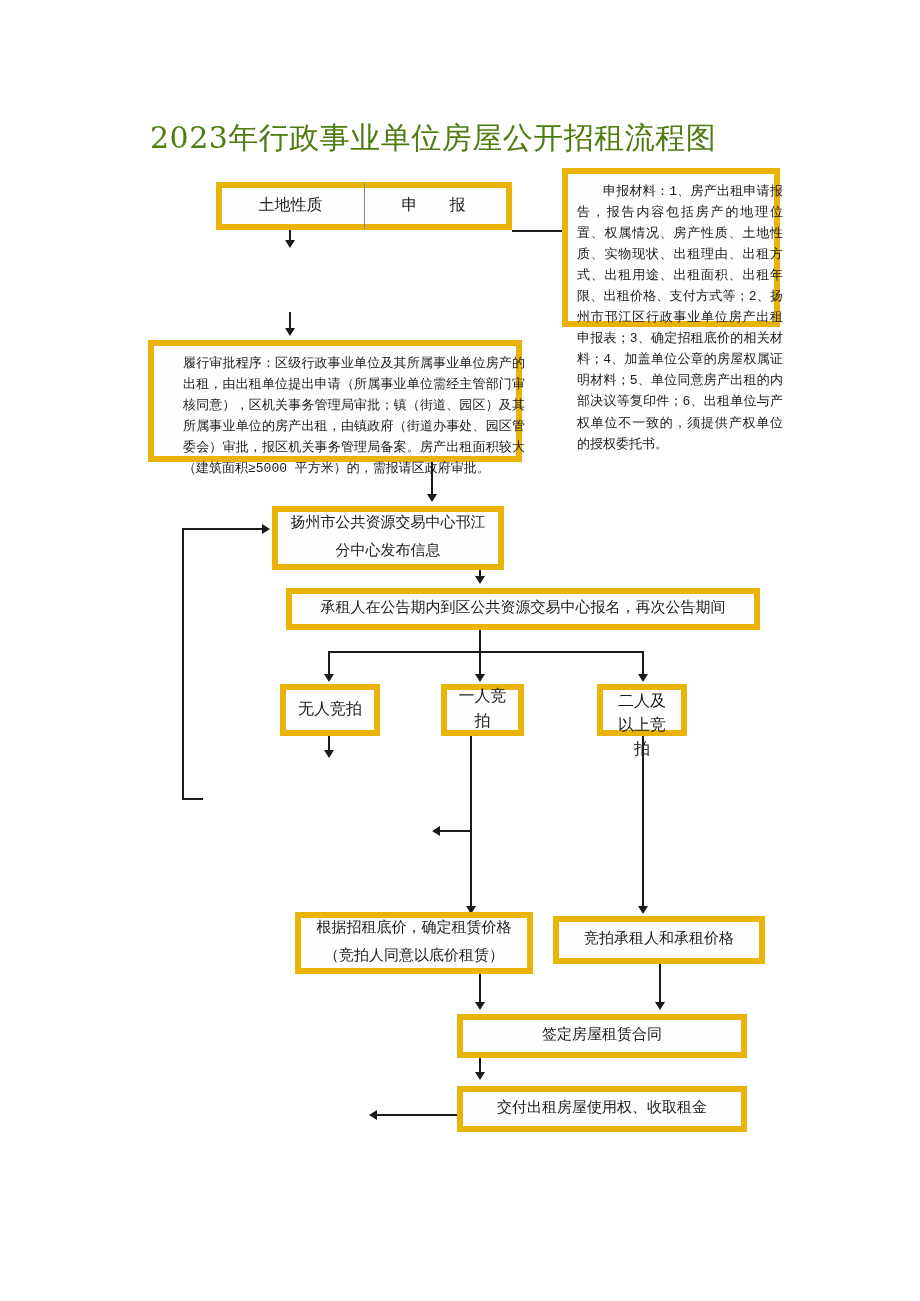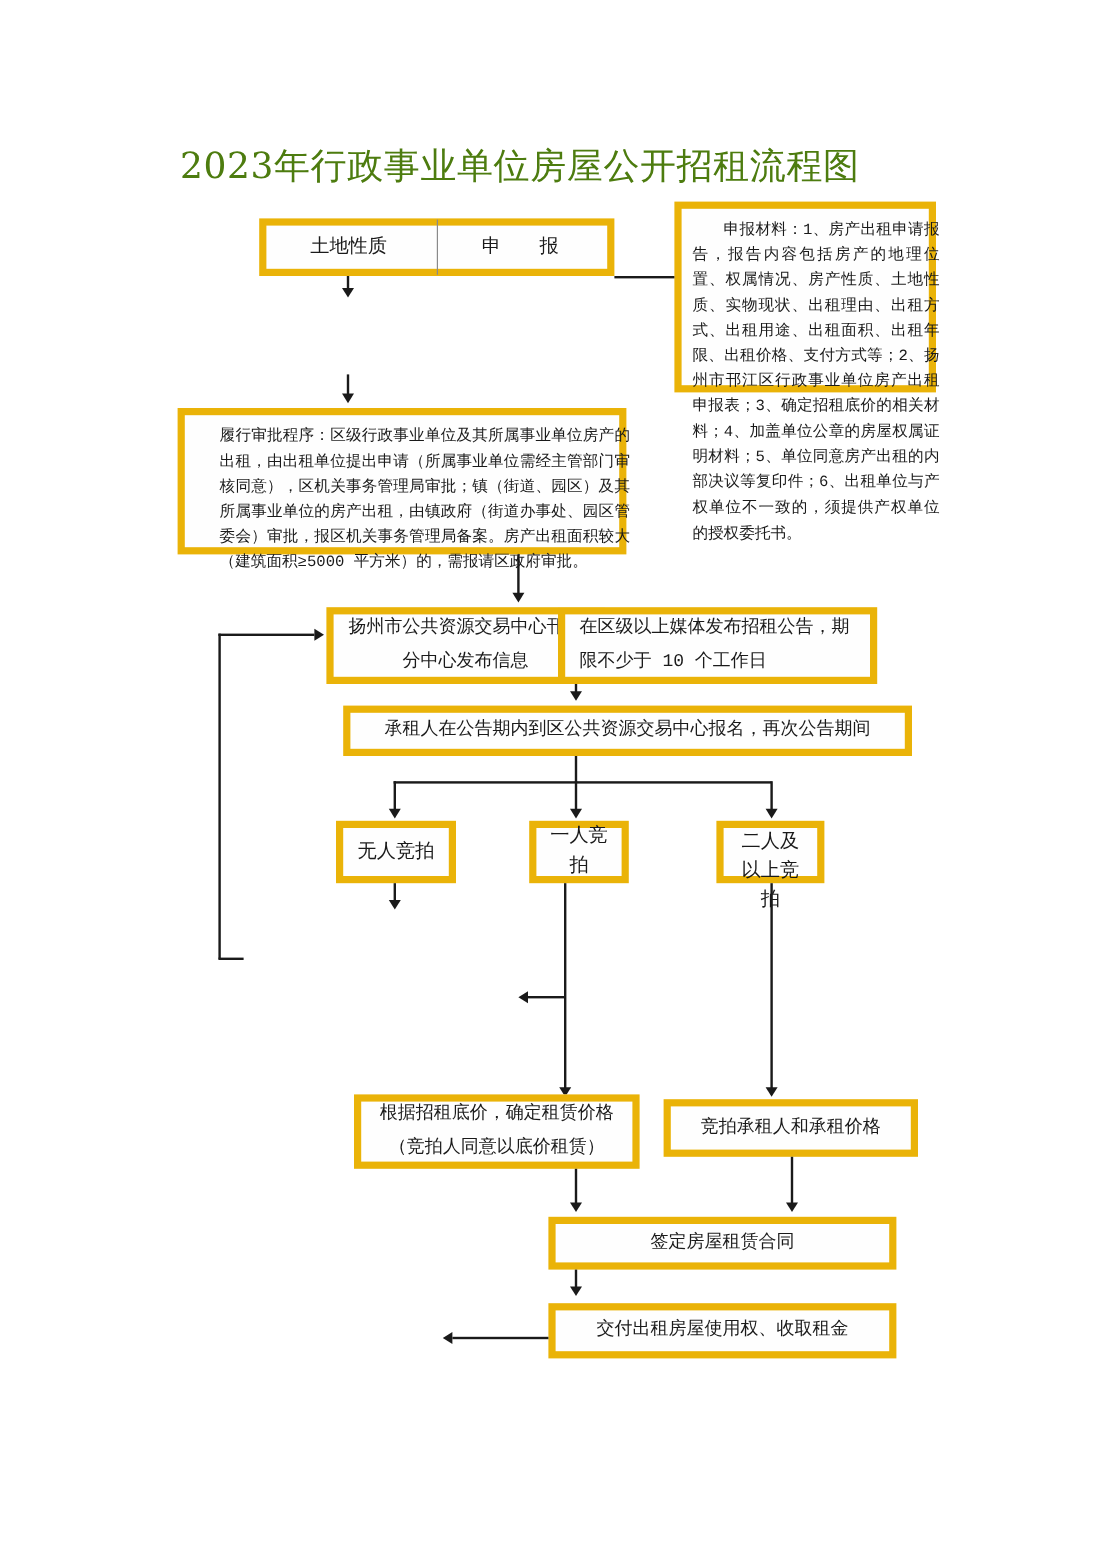--- a/index.html
+++ b/index.html
@@ -124,23 +124,20 @@
 
   <div class="box just fs13" style="left:148px; top:340px; width:374px; height:122px;padding-left:20px;">
     <div class="inner">履行审批程序：区级行政事业单位及其所属事业单位房产的出租，由出租单位提出申请（所属事业单位需经主管部门审核同意），区机关事务管理局审批；镇（街道、园区）及其所属事业单位的房产出租，由镇政府（街道办事处、园区管委会）审批，报区机关事务管理局备案。房产出租面积较大（建筑面积≥5000 平方米）的，需报请区政府审批。</div>
   </div>
   <div class="ln-v" style="left:289px; top:312px; height:18px;"></div>
   <div class="arrow down" style="left:285px; top:328px;"></div>
 
   <div class="box fs15" style="left:272px; top:506px; width:232px; height:64px;">
     <div class="inner" style="line-height:1.9;">扬州市公共资源交易中心邗江分中心发布信息</div>
   </div>
-  <div class="box fs15" style="left:465px; top:506px; width:266px; height:64px;">
-    <div class="inner just" style="text-align:left; line-height:1.9; padding-left:12px;">在区级以上媒体发布招租公告，期限不少于 10 个工作日</div>
-  </div>
   <div class="ln-v" style="left:431px; top:462px; height:34px;"></div>
   <div class="arrow down" style="left:427px; top:494px;"></div>
 
   <div class="box fs15" style="left:286px; top:588px; width:474px; height:42px;">
     <div class="inner">承租人在公告期内到区公共资源交易中心报名，再次公告期间</div>
   </div>
   <div class="ln-v" style="left:479px; top:570px; height:8px;"></div>
   <div class="arrow down" style="left:475px; top:576px;"></div>
 
   <div class="ln-v" style="left:479px; top:630px; height:22px;"></div>

